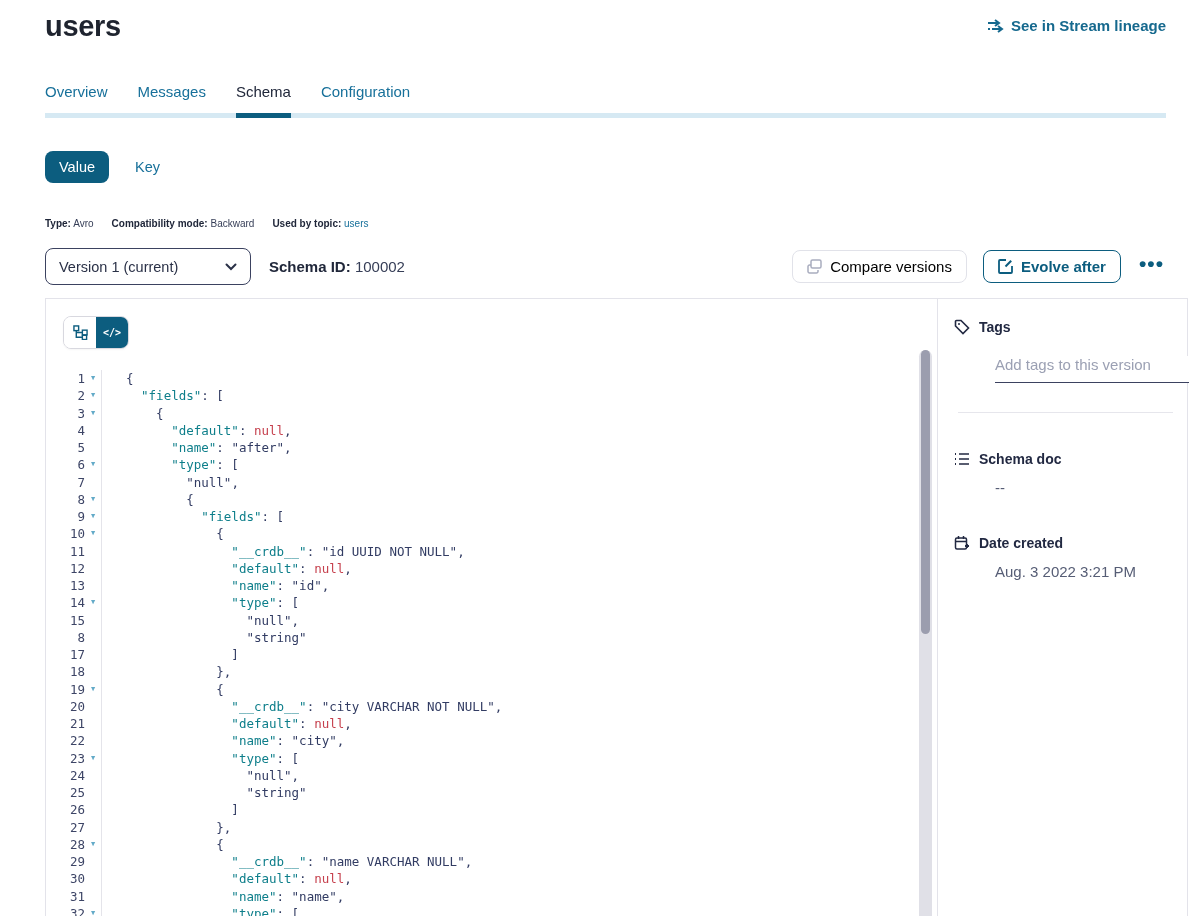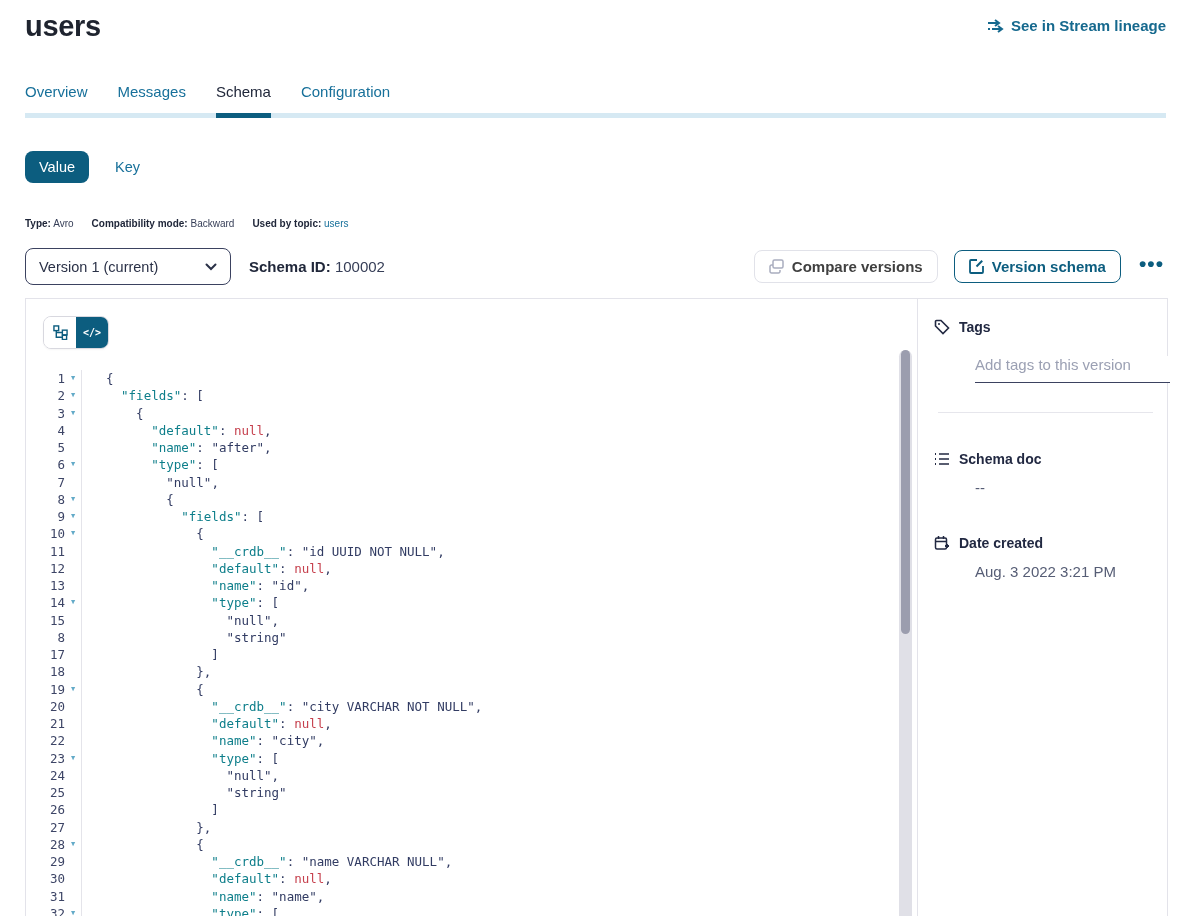--- a/index.html
+++ b/index.html
@@ -1,18 +1,18 @@
 <!DOCTYPE html>
 <html><head>
 <meta charset="utf-8">
 <style>
   * { margin:0; padding:0; box-sizing:border-box; }
   html,body { background:#fff; }
   .page { position:relative; width:1189px; height:916px; background:#fff; overflow:hidden;
-          font-family:"Liberation Sans", sans-serif; color:#1e2433; }
+          font-family:"Liberation Sans", sans-serif; color:#1e2433;padding-left:20px; }
 
   
   .topbar { display:flex; justify-content:space-between; align-items:flex-start;
             padding:10px 23px 0 25px; }
   .page-title { font-size:29px; font-weight:700; letter-spacing:-0.3px; color:#1f242f; }
   .lineage-link { display:flex; align-items:center; gap:7px; margin-top:7px;
                   color:#16698e; font-size:15px; font-weight:600; cursor:pointer; }
 
   
   .tabbar { margin-top:40px; }
@@ -38,21 +38,21 @@
   
   .version-row { display:flex; align-items:center; margin:19px 23px 0 25px; }
   .version-select { display:flex; align-items:center; justify-content:space-between;
                     width:206px; height:37px; border:1.5px solid #3b4260; border-radius:8px;
                     padding:0 13px; font-size:14.5px; color:#2a3147; cursor:pointer; background:#fff; }
   .schema-id { margin-left:18px; font-size:15px; color:#363e57; }
   .schema-id b { color:#20273a; }
   .actions { margin-left:auto; display:flex; align-items:center; gap:16px; }
   .btn { display:flex; align-items:center; gap:8px; height:33px; padding:0 14px;
          border-radius:8px; background:#fff; font-family:inherit; font-size:15px; cursor:pointer; }
-  .btn-compare { border:1px solid #e1e2e9; color:#404040; cursor:default;font-weight:bold; }
+  .btn-compare { border:1px solid #e1e2e9; color:#000000; cursor:default; }
   .btn-evolve { border:1px solid #0c5d7f; color:#0c5d7f; font-weight:600; }
   .btn-more { border:none; background:none; color:#0c5d7f; font-size:21px; font-weight:700;
               letter-spacing:1px; padding:0 2px 6px 2px; }
 
   
   .panel { display:flex; margin:13px 21px 0 25px; width:1143px; height:640px;
            border:1px solid #e3e3ea; }
   .editor { position:relative; flex:1 1 auto; overflow:hidden; }
   .view-toggle { display:inline-flex; margin:17px 0 0 17px; border:1px solid #d8d8df;
                  border-radius:8px; overflow:hidden; box-shadow:0 1px 2px rgba(0,0,0,.04); }
@@ -153,21 +153,21 @@
           <rect x="4" y="1" width="10" height="8" rx="1.5"></rect>
           <path d="M11 11 v1.5 a1.5 1.5 0 0 1 -1.5 1.5 h-7 A1.5 1.5 0 0 1 1 12.5 v-5 A1.5 1.5 0 0 1 2.5 6 H4"></path>
         </svg>
         <span>Compare versions</span>
       </button>
       <button class="btn btn-evolve">
         <svg width="15" height="15" viewBox="0 0 15 15" fill="none" stroke="#0c5d7f" stroke-width="1.8">
           <path d="M14 7 v6 a1 1 0 0 1 -1 1 H2 a1 1 0 0 1 -1 -1 V2 a1 1 0 0 1 1 -1 h6"></path>
           <path d="M13.2 1.8 L7.5 7.5" stroke-width="2"></path>
         </svg>
-        <span>Version schema</span>
+        <span>Evolve after</span>
       </button>
       <button class="btn-more">•••</button>
     </div>
   </div>
 
   <div class="panel">
 
     <div class="editor">
       <div class="view-toggle">
         <button class="vt-btn">

